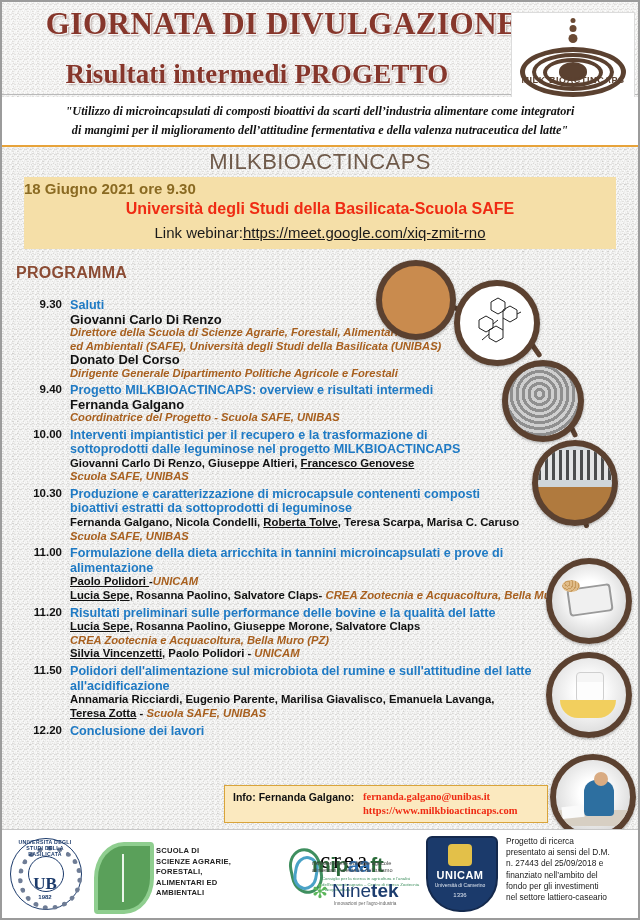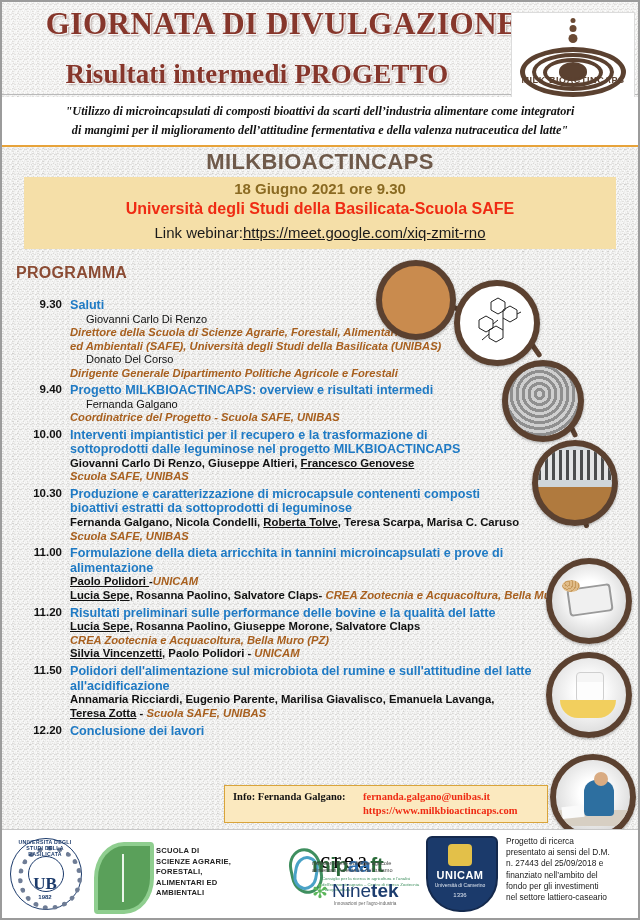--- a/index.html
+++ b/index.html
@@ -69,28 +69,28 @@
     display:flex;flex-direction:column;justify-content:center;align-items:center;
   }
   #quote div{
     font-family:"Liberation Serif", serif;
     font-style:italic;font-weight:bold;font-size:12.2px;color:#111;
     line-height:19px;text-align:center;white-space:nowrap;
   }
   
   #event-title{
     position:absolute;left:0;top:147px;width:636px;text-align:center;
-    font-size:22px;font-weight:bold;color:#6f5a4a;letter-spacing:0.4px;
+    font-size:22px;font-weight:normal;color:#6f5a4a;letter-spacing:0.4px;
   }
   #event-box{
     position:absolute;left:22px;top:175px;width:592px;height:72px;
     background:#f5dfa8;
   }
   #ev-date{
-    position:absolute;left:0;top:3px;width:100%;text-align:center;
+    position:absolute;left:0;top:3px;width:100%;
     font-size:15px;font-weight:bold;color:#8a6a22;
   }
   #ev-place{
     position:absolute;left:0;top:23px;width:100%;text-align:center;
     font-size:16px;font-weight:bold;color:#ef2b13;
   }
   #ev-link{
     position:absolute;left:0;top:47px;width:100%;text-align:center;
     font-size:15px;color:#1a1a1a;
   }
@@ -103,33 +103,33 @@
   #agenda{position:absolute;left:0;top:296px;width:560px;}
   .item{position:relative;margin-bottom:3px;}
   .time{
     position:absolute;left:16px;top:0;width:44px;text-align:right;
     font-size:11.5px;font-weight:bold;color:#111;
   }
   .body{margin-left:68px;}
   .ttl-line{
     font-size:12.6px;font-weight:bold;color:#1f7ac4;line-height:14.5px;
   }
-  .speakers{font-size:11px;font-weight:normal;color:#111;line-height:13.5px;margin-left:16px;}
+  .speakers{font-size:13px;font-weight:bold;color:#111;line-height:13.5px;}
   .affil{font-size:11.2px;font-style:italic;font-weight:bold;color:#a8601f;line-height:13.5px;}
   .mixed{font-size:11.3px;line-height:13.8px;color:#111;font-weight:bold;}
   .mixed i{font-style:italic;color:#a8601f;}
   .u{text-decoration:underline;}
   
   #info-box{
     position:absolute;left:222px;top:783px;width:322px;height:36px;
     background:#fbe9bf;border:1px solid #d9a43a;
   }
   #info-label{
     position:absolute;left:8px;top:5px;
-    font-family:Liberation Serif, serif;font-size:10.5px;font-weight:bold;color:#111;
+    font-family:Liberation Sans, sans-serif;font-size:10.5px;font-weight:bold;color:#111;
   }
   #info-mail{
     position:absolute;left:138px;top:5px;
     font-family:"Liberation Serif", serif;font-size:10.5px;font-weight:bold;color:#ef2b13;
   }
   #info-site{
     position:absolute;left:138px;top:19px;
     font-family:"Liberation Serif", serif;font-size:10.5px;font-weight:bold;color:#ef2b13;
   }
   

